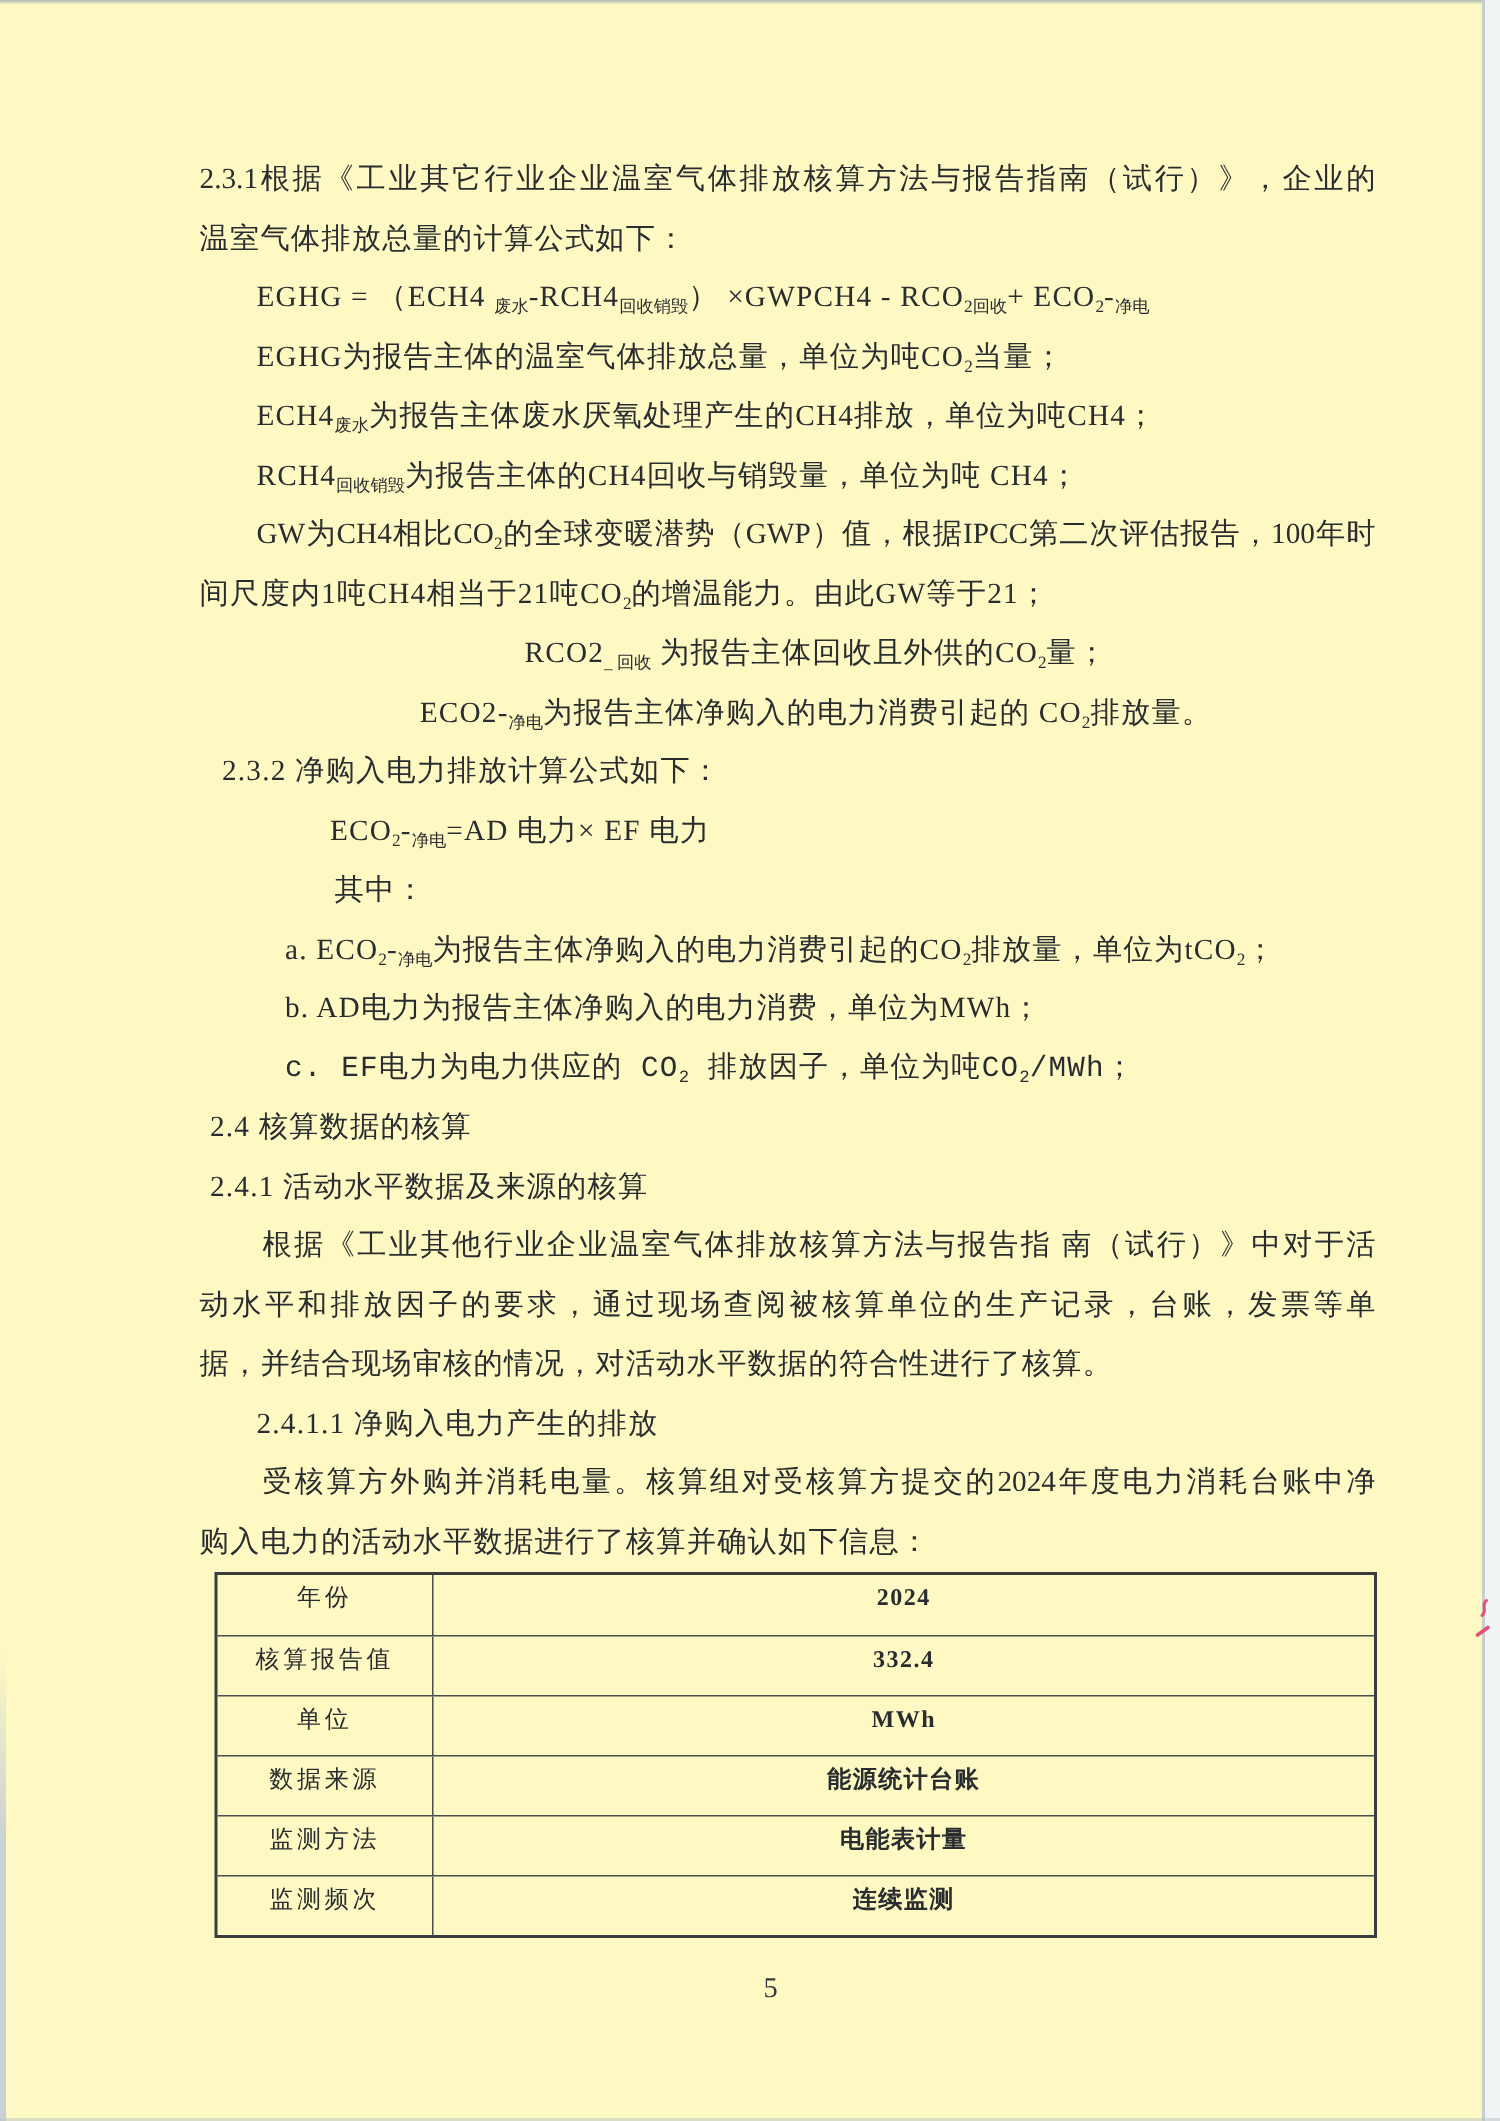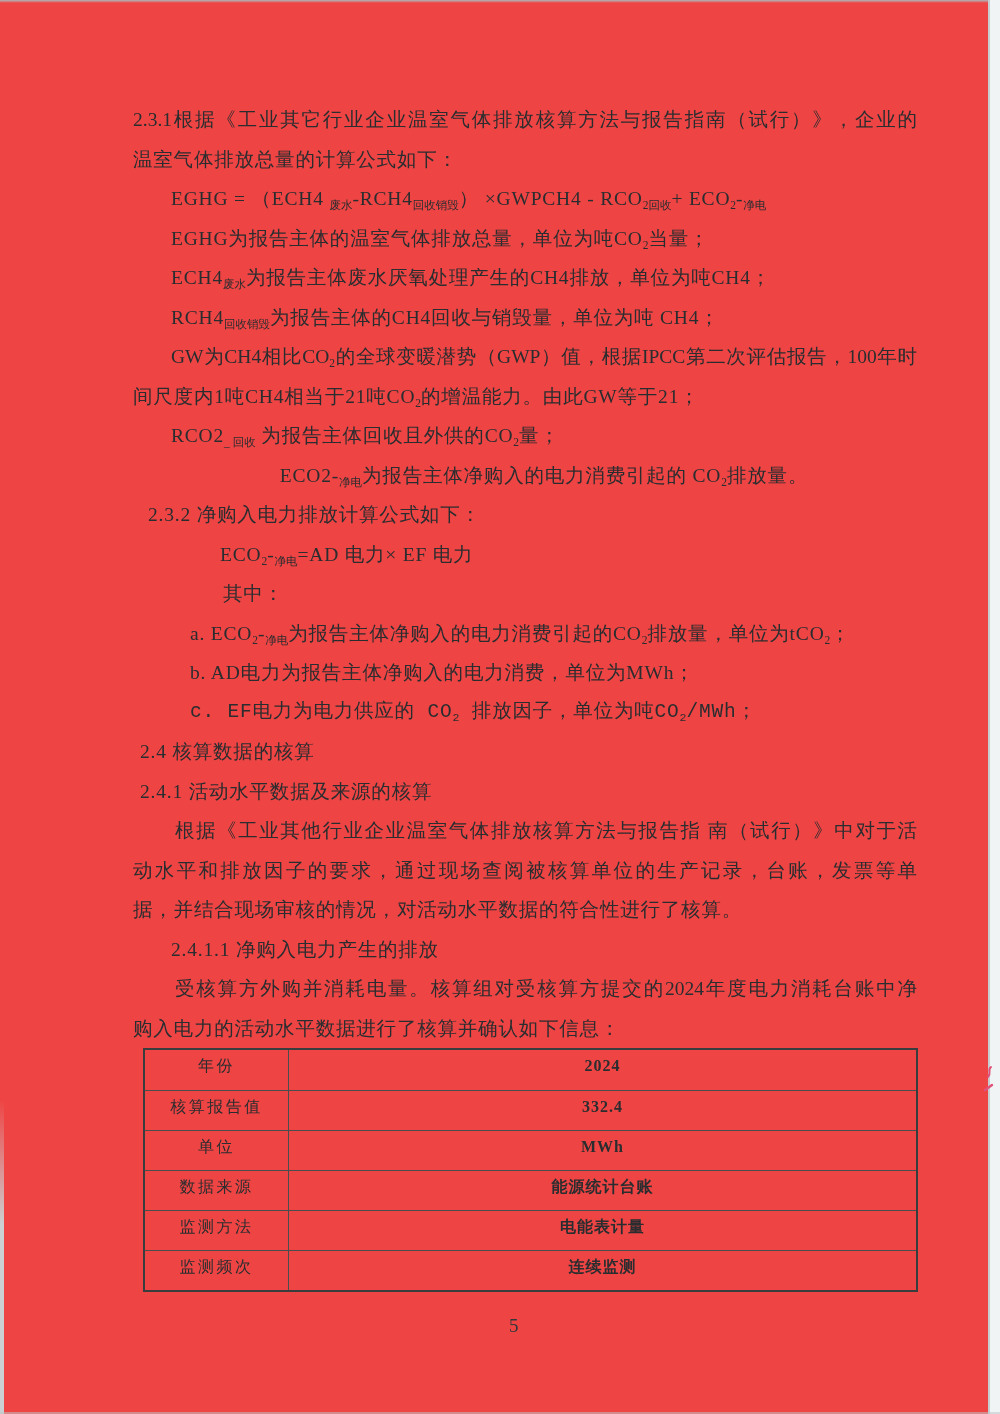--- a/index.html
+++ b/index.html
@@ -3,21 +3,21 @@
 <meta charset="utf-8">
 <style>
   html,body { margin:0; padding:0; }
   body {
     width:1000px; height:1414px;
     font-family:"Liberation Serif","DejaVu Serif",serif;
     background:#e9eef0;
   }
   .page {
     position:relative; width:1000px; height:1414px; overflow:hidden;
-    background:#ef4444; color:#2a2d2f;
+    background:#fef9c3; color:#2a2d2f;
   }
   
   .edge-top    { position:absolute; left:0; top:0; width:100%; height:3px;
                  background:linear-gradient(#aeb8ba, rgba(174,184,186,0)); }
   .edge-right-line { position:absolute; left:988px; top:0; width:2px; height:100%;
                  background:#c6ced2; }
   .edge-right-area { position:absolute; left:990px; top:0; width:10px; height:100%;
                  background:#f1f4f4; }
   .edge-left   { position:absolute; left:0; top:1100px; width:4px; height:314px;
                  background:linear-gradient(rgba(203,209,211,0), #cbd1d3 40%); }
@@ -79,21 +79,21 @@
 
   <div class="docbody" id="doc-body">
       <div class="line justify"><span>2.3.1根据《工业其它行业企业温室气体排放核算方法与报告指南（试行）》，企业的</span></div>
       <div class="line"><span>温室气体排放总量的计算公式如下：</span></div>
       <div class="line" style="padding-left: 38px;"><span>EGHG = （ECH4 </span><span class="subsc">废水</span><span>-RCH4</span><span class="subsc">回收销毁</span><span>） ×GWPCH4 - RCO</span><span class="subsc">2回收</span><span>+ ECO</span><span class="subsc">2</span><span>-</span><span class="subsc">净电</span></div>
       <div class="line" style="padding-left: 38px;"><span>EGHG为报告主体的温室气体排放总量，单位为吨CO</span><span class="subsc">2</span><span>当量；</span></div>
       <div class="line" style="padding-left: 38px;"><span>ECH4</span><span class="subsc">废水</span><span>为报告主体废水厌氧处理产生的CH4排放，单位为吨CH4；</span></div>
       <div class="line" style="padding-left: 38px;"><span>RCH4</span><span class="subsc">回收销毁</span><span>为报告主体的CH4回收与销毁量，单位为吨 CH4；</span></div>
       <div class="line justify" style="padding-left: 38px;"><span>GW为CH4相比CO</span><span class="subsc">2</span><span>的全球变暖潜势（GWP）值，根据IPCC第二次评估报告，100年时</span></div>
       <div class="line"><span>间尺度内1吨CH4相当于21吨CO</span><span class="subsc">2</span><span>的增温能力。由此GW等于21；</span></div>
-      <div class="line" style="padding-left: 38px;"><span>RCO2</span><span class="subsc">_ 回收</span><span> 为报告主体回收且外供的CO</span><span class="subsc">2</span><span>量；</span></div>
+      <div class="line" style="padding-left: 38px; text-align: center;"><span>RCO2</span><span class="subsc">_ 回收</span><span> 为报告主体回收且外供的CO</span><span class="subsc">2</span><span>量；</span></div>
       <div class="line" style="padding-left: 38px; text-align: center;"><span>ECO2-</span><span class="subsc">净电</span><span>为报告主体净购入的电力消费引起的 CO</span><span class="subsc">2</span><span>排放量。</span></div>
       <div class="line" style="padding-left: 15px;"><span>2.3.2 净购入电力排放计算公式如下：</span></div>
       <div class="line" style="padding-left: 87px;"><span>ECO</span><span class="subsc">2</span><span>-</span><span class="subsc">净电</span><span>=AD 电力× EF 电力</span></div>
       <div class="line" style="padding-left: 90px;"><span>其中：</span></div>
       <div class="line" style="padding-left: 57px;"><span>a.  ECO</span><span class="subsc">2</span><span>-</span><span class="subsc">净电</span><span>为报告主体净购入的电力消费引起的CO</span><span class="subsc">2</span><span>排放量，单位为tCO</span><span class="subsc">2</span><span>；</span></div>
       <div class="line" style="padding-left: 57px;"><span>b.  AD电力为报告主体净购入的电力消费，单位为MWh；</span></div>
       <div class="line" style="padding-left: 57px; font-family: Liberation Mono, monospace;"><span>c.  EF电力为电力供应的 CO</span><span class="subsc">2</span><span> 排放因子，单位为吨CO</span><span class="subsc">2</span><span>/MWh；</span></div>
       <div class="line" style="padding-left: 7px;"><span>2.4 核算数据的核算</span></div>
       <div class="line" style="padding-left: 7px;"><span>2.4.1 活动水平数据及来源的核算</span></div>
       <div class="line justify" style="padding-left: 42px;"><span>根据《工业其他行业企业温室气体排放核算方法与报告指 南（试行）》中对于活</span></div>

